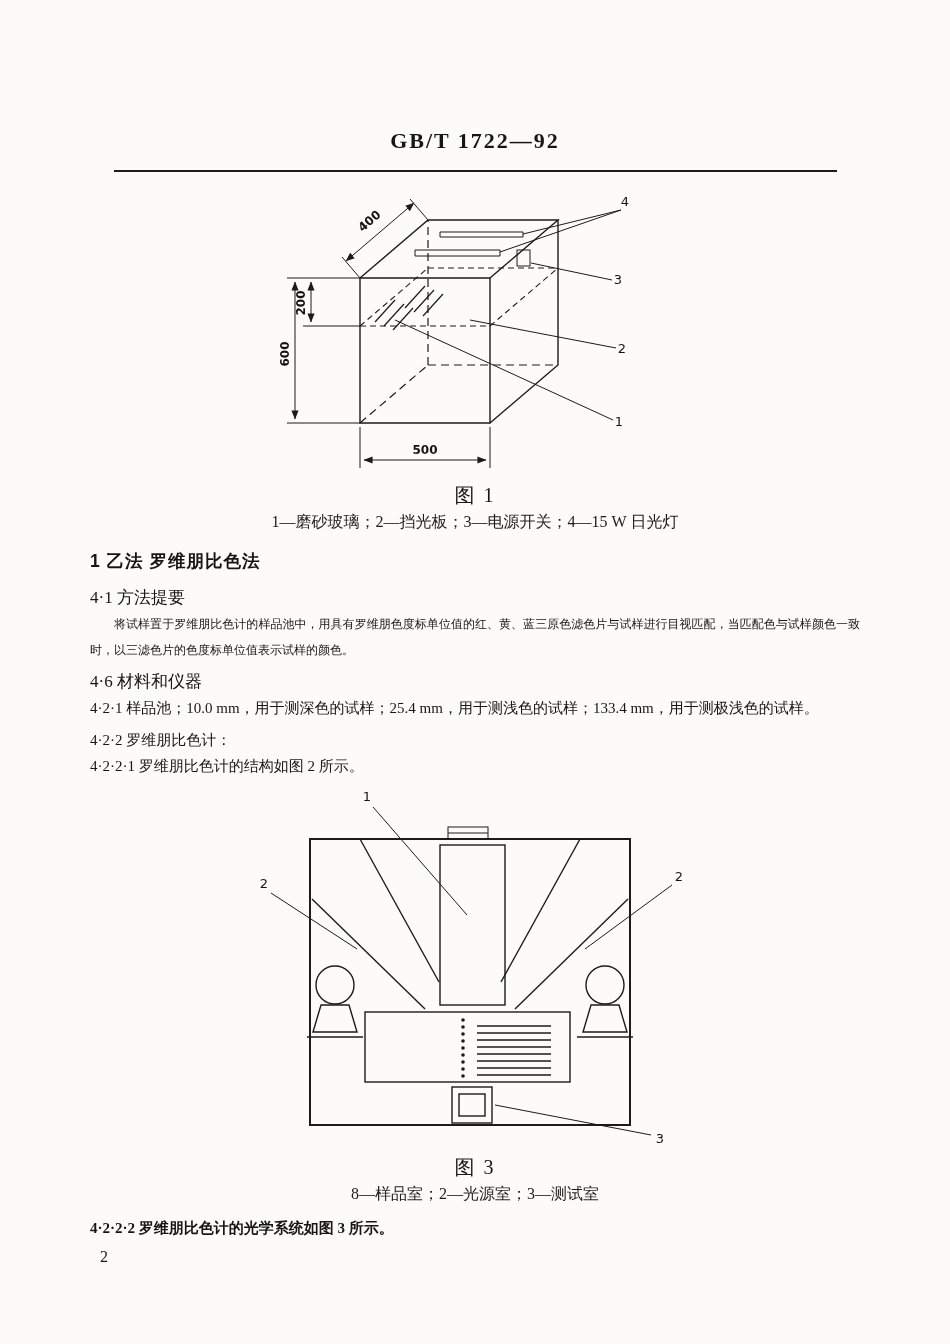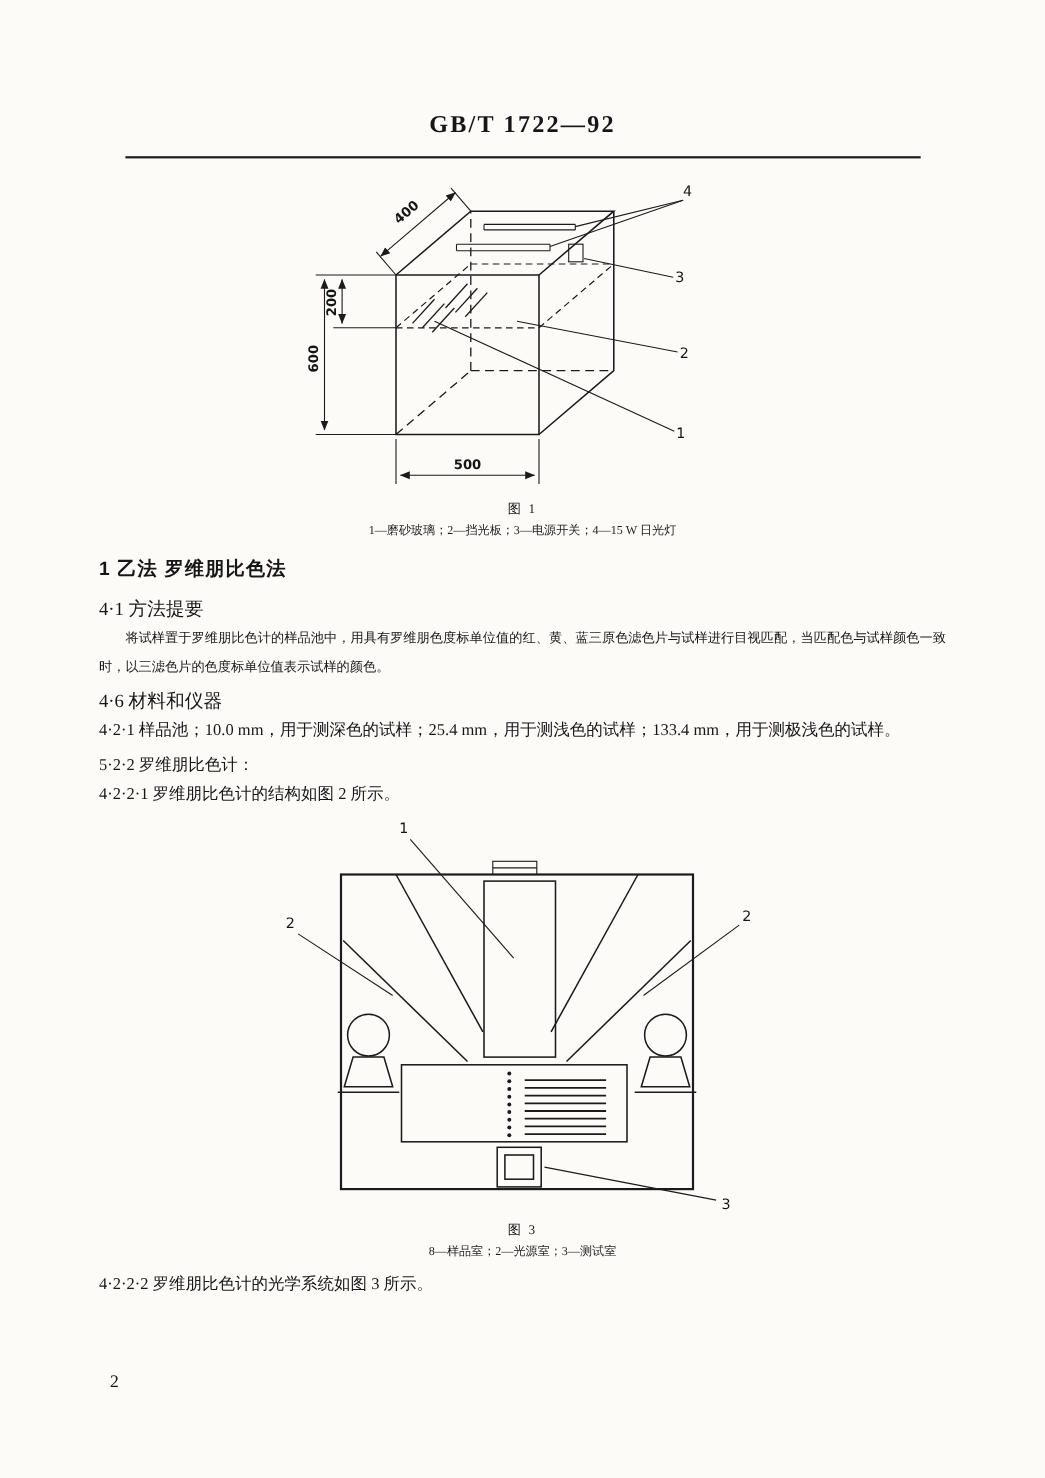--- a/index.html
+++ b/index.html
@@ -15,41 +15,42 @@
     position:absolute; inset:0;
     background:#fcfbf7;
   }
   .header-title {
     padding-top:100px;
     text-align:center;
     font-size:22px;
     font-weight:bold;
     letter-spacing:2px;
     font-family:"Liberation Serif","DejaVu Serif",serif;
+    margin-top:28px;
   }
   .header-rule {
     width:723px; height:2px;
     background:#1b1b1b;
     margin:16px auto 0 auto;
   }
   .content {
     width:950px;
     padding:0 90px;
   }
   .figure { margin:18px auto 0 auto; text-align:center; }
   .figure svg { display:block; margin:0 auto; }
   .fig-caption {
     text-align:center;
-    font-size:12px;
+    font-size:20px;
     margin-top:2px;
     letter-spacing:2px;
   }
   .fig-legend {
     text-align:center;
-    font-size:11px;
+    font-size:16px;
     margin-top:3px;
     color:#1c1c1c;
   }
   .h-main {
     margin-top:16px;
     font-size:17.5px;
     font-weight:bold;
     font-family:"Liberation Sans","DejaVu Sans",sans-serif;
     letter-spacing:1px;
   }
@@ -64,21 +65,21 @@
     text-align:justify;
     text-indent:2em;
   }
   .para-num {
     font-size:15px;
     line-height:26px;
     text-align:justify;
   }
   .mt6 { margin-top:6px; }
   .mt8 { margin-top:8px; }
-  .mt10 { margin-top:10px; }
+  .mt10 { margin-top:10px;font-weight:bold; }
   .page-number {
     position:absolute;
     left:100px; top:1248px;
     font-size:16px;
   }
   
   .ln  { stroke:#1b1b1b; stroke-width:1.4; fill:none; }
   .ln2 { stroke:#1b1b1b; stroke-width:2;   fill:none; }
   .thin{ stroke:#1b1b1b; stroke-width:1;   fill:none; }
   .dash{ stroke:#1b1b1b; stroke-width:1.2; fill:none; stroke-dasharray:8 5; }
@@ -186,21 +187,21 @@
       </svg>
       <div class="fig-caption">图 1</div>
       <div class="fig-legend">1—磨砂玻璃；2—挡光板；3—电源开关；4—15 W 日光灯</div>
     </div>
 
     <div class="h-main">1 乙法  罗维朋比色法</div>
     <div class="h-sub">4·1  方法提要</div>
     <div class="para">将试样置于罗维朋比色计的样品池中，用具有罗维朋色度标单位值的红、黄、蓝三原色滤色片与试样进行目视匹配，当匹配色与试样颜色一致时，以三滤色片的色度标单位值表示试样的颜色。</div>
     <div class="h-sub mt6">4·6  材料和仪器</div>
     <div class="para-num">4·2·1  样品池；10.0 mm，用于测深色的试样；25.4 mm，用于测浅色的试样；133.4 mm，用于测极浅色的试样。</div>
-    <div class="para-num mt6">5·2·2  罗维朋比色计：</div>
+    <div class="para-num mt6">4·2·2  罗维朋比色计：</div>
     <div class="para-num">4·2·2·1  罗维朋比色计的结构如图 2 所示。</div>
 
     <div class="figure mt8">
       <svg width="440" height="365" viewBox="0 0 440 365">
 
         <rect class="ln2" x="55" y="52" width="320" height="286"></rect>
 
         <g>
           <rect class="thin" x="193" y="40" width="40" height="12"></rect>
           <line class="thin" x1="193" y1="46" x2="233" y2="46"></line>

